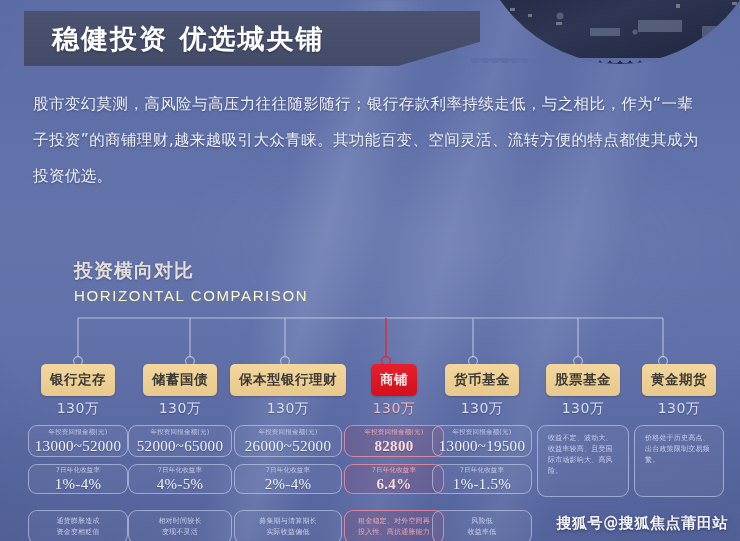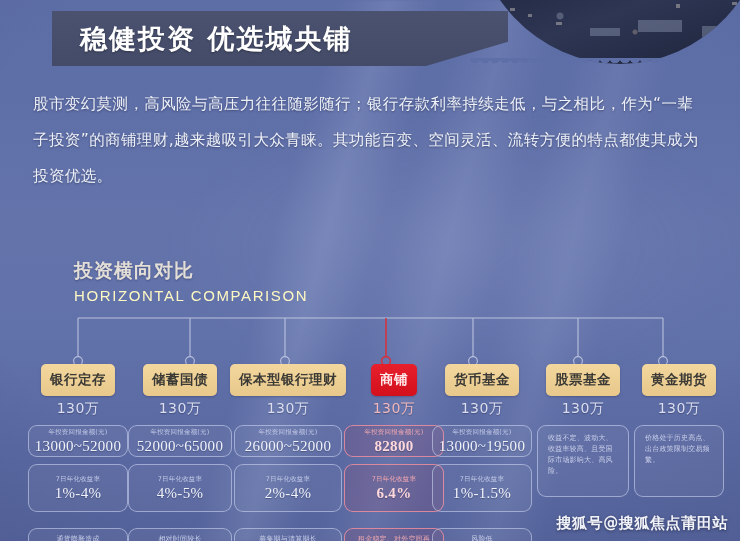--- a/index.html
+++ b/index.html
@@ -33,21 +33,21 @@
       linear-gradient(160deg,#2b3350 0%,#222a44 35%,#2e3654 60%,#1c2238 100%);
     overflow:hidden;
   }
   #photo .px{position:absolute;background:rgba(190,185,180,.5);}
   #photo .px2{position:absolute;background:rgba(140,150,175,.45);}
   #photo-edge{position:absolute;top:58px;right:-30px;width:300px;height:26px;
     background-image:radial-gradient(circle at 5px 0px,#5e6ea7 0 5px,rgba(0,0,0,0) 5.6px);
     background-size:10px 12px;background-repeat:repeat-x;}
 
   
-  #banner{position:absolute;left:52px;top:11px;width:456px;height:55px;
+  #banner{position:absolute;left:24px;top:11px;width:456px;height:55px;
     background:linear-gradient(180deg,#4a5270 0%,#434b68 100%);
     -webkit-clip-path:polygon(0 0,100% 0,100% 56%,82% 100%,0 100%);
     clip-path:polygon(0 0,100% 0,100% 56%,82% 100%,0 100%);
     display:flex;align-items:center;}
   #banner-title{color:#ffffff;font-size:27px;font-weight:bold;letter-spacing:2px;
     margin-left:28px;text-shadow:0 1px 2px rgba(0,0,0,.35);
     font-family:"DejaVu Sans","Liberation Sans",sans-serif;}
 
   
   #para{position:absolute;left:33px;top:86px;width:676px;
@@ -87,21 +87,21 @@
     font-family:"DejaVu Sans","Liberation Sans",sans-serif;}
   .col.hl .cap{color:#f2a8b0;}
   .val{color:#f0f2fa;font-size:15px;letter-spacing:.3px;margin-top:1px;white-space:nowrap;
     font-family:Liberation Serif, serif;
     text-shadow:0 1px 1px rgba(35,40,75,.4);}
   .col.hl .val{color:#ffd9dc;font-weight:bold;}
   .note{color:#c9cee8;font-size:7px;line-height:11px;text-align:center;letter-spacing:.2px;
     font-family:"DejaVu Sans","Liberation Sans",sans-serif;}
   .col.hl .note{color:#f0a9b1;}
   .box.b1{height:32px;}
-  .box.b2{height:48px;}
+  .box.b2{height:30px;}
   .box.b3{height:34px;margin-top:16px;}
   .box.tall{height:72px;justify-content:flex-start;padding-top:7px;}
   .box.tall .note{text-align:left;width:100%;padding:0 6px;box-sizing:border-box;}
 
   
   #wm{position:absolute;right:12px;bottom:8px;color:#f2f3f8;font-size:15px;font-weight:bold;
     letter-spacing:.6px;text-shadow:0 1px 3px rgba(30,35,70,.7);
     font-family:"DejaVu Sans","Liberation Sans",sans-serif;}
 </style>
 </head>

